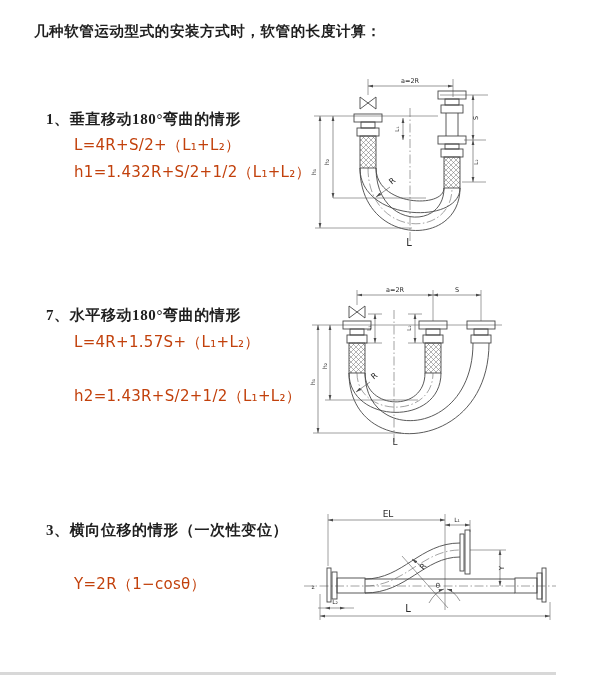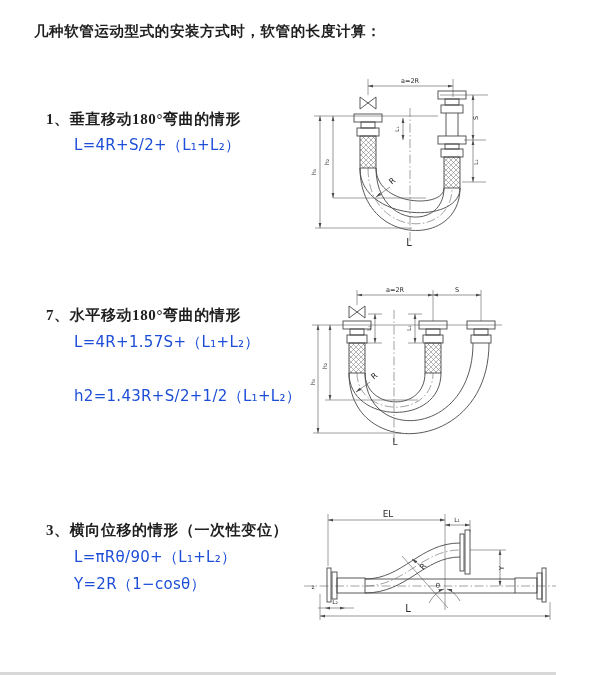--- a/index.html
+++ b/index.html
@@ -8,47 +8,47 @@
     font-family:"DejaVu Sans","Liberation Sans",sans-serif; overflow:hidden;
   }
   .doc-title {
     position:absolute; left:34px; top:22px;
     font-size:14.5px; font-weight:bold; color:#1f1f1f; letter-spacing:0.6px;
   }
   .heading {
     position:absolute; font-size:15px; font-weight:bold; color:#1f1f1f; letter-spacing:0.6px;font-family:Liberation Serif, serif;
   }
   .formula {
-    position:absolute; font-size:15px; color:#1d4ed8; letter-spacing:0.3px;
+    position:absolute; font-size:15px; color:#c2410c; letter-spacing:0.3px;
   }
   svg.diag { position:absolute; }
   .ln   { fill:none; stroke:#474747; stroke-width:0.9; }
   .thin { fill:none; stroke:#505050; stroke-width:0.55; }
   .dim  { fill:none; stroke:#505050; stroke-width:0.6; }
   .cdash{ fill:none; stroke:#565656; stroke-width:0.55; stroke-dasharray:9 2.5 1.5 2.5; }
   .braidr { stroke:#474747; stroke-width:0.9; }
   text.lbl { fill:#2a2a2a; }
   .page-edge { position:absolute; left:0; bottom:0; width:600px; height:3px; background:#d8d8d8; }
 </style>
 </head>
 <body>
 
 <div class="page">
 
   <div class="doc-title">几种软管运动型式的安装方式时，软管的长度计算：</div>
 
   <div class="heading" style="left:46px;top:110px">1、垂直移动180°弯曲的情形</div>
   <div class="formula" style="left:74px;top:136px">L=4R+S/2+（L₁+L₂）</div>
+  <div class="formula" style="left:74px;top:163px">h1=1.432R+S/2+1/2（L₁+L₂）</div>
 
   <div class="heading" style="left:46px;top:306px">7、水平移动180°弯曲的情形</div>
   <div class="formula" style="left:74px;top:333px">L=4R+1.57S+（L₁+L₂）</div>
   <div class="formula" style="left:74px;top:387px">h2=1.43R+S/2+1/2（L₁+L₂）</div>
 
   <div class="heading" style="left:46px;top:521px">3、横向位移的情形（一次性变位）</div>
-  <div class="formula" style="left:74px;top:548px">L=πRθ/90+（L₁+L₂）</div>
   <div class="formula" style="left:74px;top:575px">Y=2R（1−cosθ）</div>
 
   <svg class="diag" style="left:306px;top:70px" width="292" height="192" viewBox="0 0 292 192">
     <defs>
       <pattern id="p1" width="5" height="5" patternUnits="userSpaceOnUse">
         <path d="M0,5 L5,0 M0,0 L5,5" stroke="#6b6b6b" stroke-width="0.5"></path>
       </pattern>
       <marker id="m1" viewBox="0 0 8 6" markerWidth="9" markerHeight="7" refX="8" refY="3" orient="auto-start-reverse">
         <path d="M0,0.8 L8,3 L0,5.2 Z" fill="#4a4a4a"></path>
       </marker>

